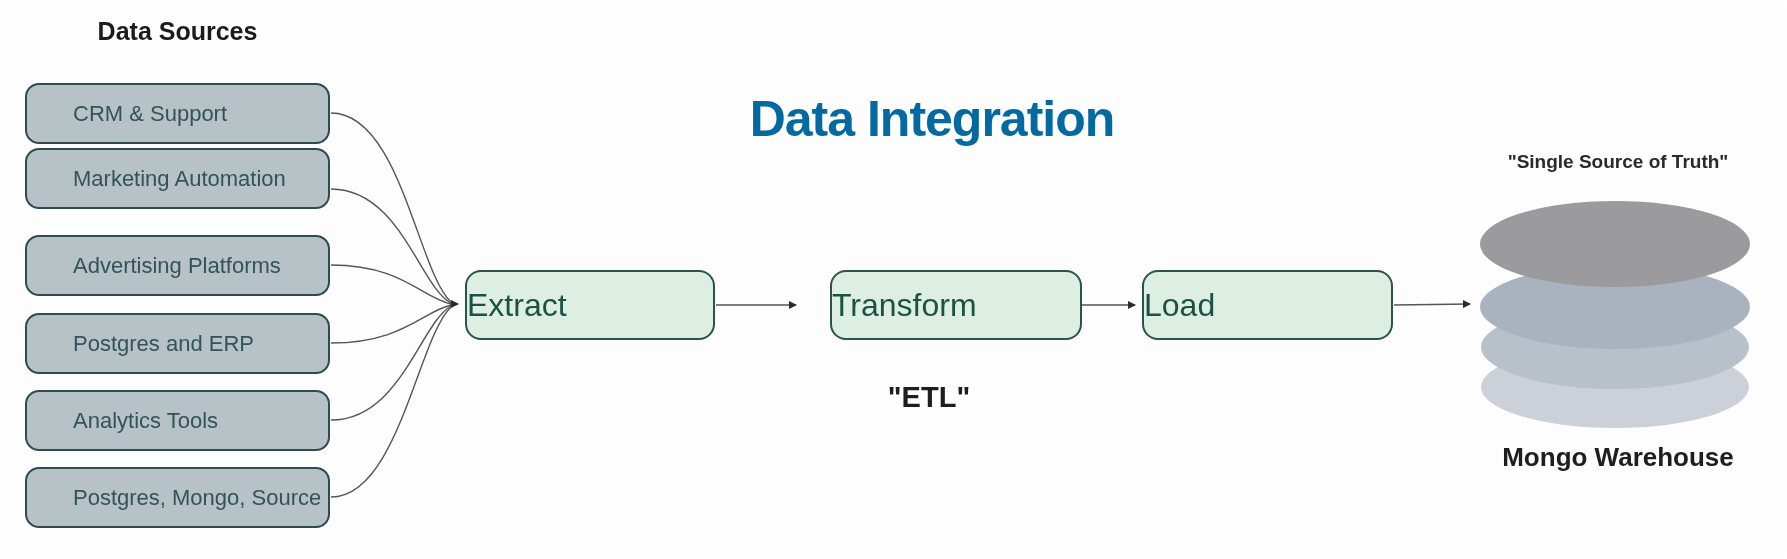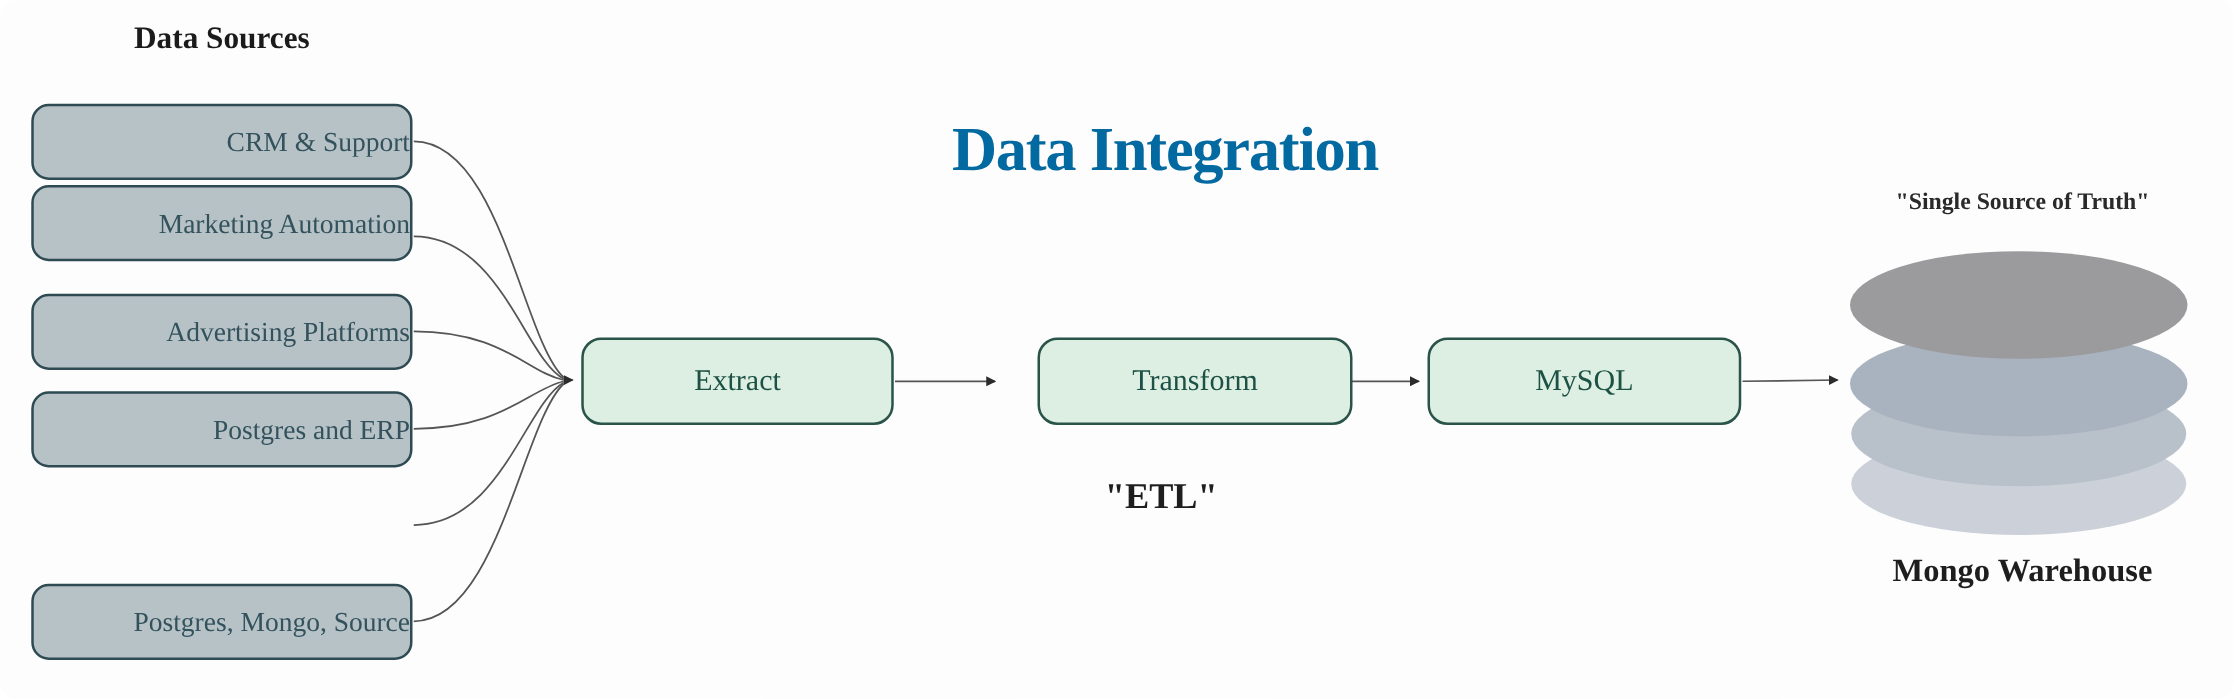--- a/index.html
+++ b/index.html
@@ -1,21 +1,21 @@
 <!DOCTYPE html>
 <html><head>
 <meta charset="utf-8">
 <style>
   html, body { margin: 0; padding: 0; background: #ffffff; }
   .canvas {
     position: relative;
     width: 1787px;
     height: 559px;
     background: #fdfdfd;
-    font-family: Liberation Serif, serif;
+    font-family: Liberation Sans, sans-serif;
     overflow: hidden;
     border-radius: 13px;
   }
   .abs { position: absolute; }
   .connector-layer {
     position: absolute;
     left: 0; top: 0;
     width: 1787px; height: 559px;
     pointer-events: none;
   }
@@ -37,35 +37,36 @@
   .src-box {
     left: 25px;
     width: 305px;
     height: 61px;
     box-sizing: border-box;
     background: #b7c2c7;
     border: 2px solid #2e4a52;
     border-radius: 14px;
     display: flex;
     align-items: center;
-    justify-content: flex-end;
+    justify-content: flex-start;
     font-size: 22px;
     color: #33525c;
+    padding-left: 46px;
   }
   .pipe-box {
     top: 270px;
     height: 70px;
     box-sizing: border-box;
     background: #dcefe2;
     border: 2px solid #2a5349;
     border-radius: 16px;
     display: flex;
     align-items: center;
-    justify-content: center;
-    font-size: 24px;
+    justify-content: flex-start;
+    font-size: 32px;
     color: #1d5145;
   }
   .etl-caption {
     left: 829px; top: 381px; width: 200px;
     font-size: 29px;
     color: #1e1e1e;
   }
   .wh-quote {
     left: 1443px; top: 151px; width: 350px;
     font-size: 19px;
@@ -113,34 +114,37 @@
   </div>
   <div class="abs src-box" style="top:148px">
     <span>Marketing Automation</span>
   </div>
   <div class="abs src-box" style="top:235px">
     <span>Advertising Platforms</span>
   </div>
   <div class="abs src-box" style="top:313px">
     <span>Postgres and ERP</span>
   </div>
+  <div class="abs src-box" style="top:390px">
+    <span>Analytics Tools</span>
+  </div>
   <div class="abs src-box" style="top:467px">
     <span>Postgres, Mongo, Source</span>
   </div>
 
   <div class="abs heading main-title">Data Integration</div>
 
   <div class="abs pipe-box" style="left:465px;width:250px">
     <span>Extract</span>
   </div>
   <div class="abs pipe-box" style="left:830px;width:252px">
     <span>Transform</span>
   </div>
   <div class="abs pipe-box" style="left:1142px;width:251px">
-    <span>MySQL</span>
+    <span>Load</span>
   </div>
 
   <div class="abs heading etl-caption">"ETL"</div>
 
   <div class="abs heading wh-quote">"Single Source of Truth"</div>
   <div class="abs heading wh-label">Mongo Warehouse</div>
 
 </div>
 
 </body></html>

